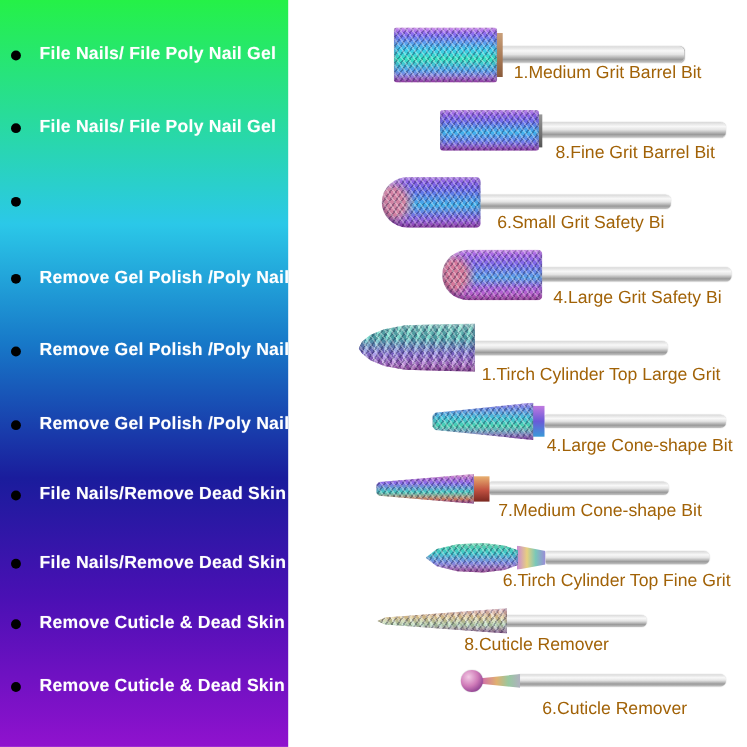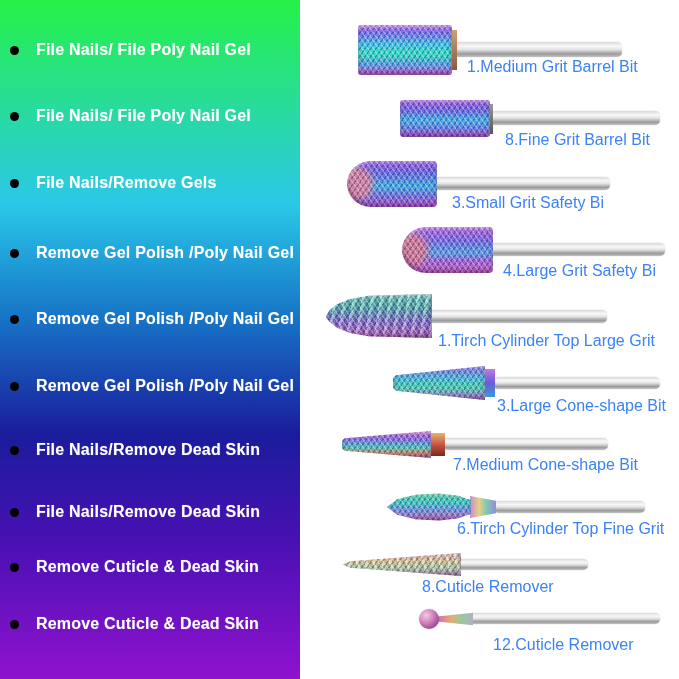--- a/index.html
+++ b/index.html
@@ -1,36 +1,36 @@
 <!DOCTYPE html>
 <html><head>
 <meta charset="utf-8">
 <style>
   html,body { margin:0; padding:0; background:#ffffff; }
   body { width:679px; height:679px; font-family:"Liberation Sans", sans-serif; }
   .stage { position:relative; width:679px; height:679px; overflow:hidden; background:#ffffff; }
 
   
   .left-panel {
-    position:absolute; left:0; top:0; width:300px; height:679px;
+    position:absolute; left:0; top:0; width:262px; height:679px;
     background:linear-gradient(180deg,
       #25f147 0%, #2bc8e8 30%, #1778c8 46%,
       #1a1c9c 64%, #4a10b4 80%, #9012ce 100%);
   }
   .feat { position:absolute; left:0; width:307px; height:26px; display:flex; align-items:center; }
   .dot  { width:9px; height:9px; border-radius:50%; background:#000; margin-left:10px; flex:0 0 auto; }
   .feat-label {
     margin-left:17px; color:#ffffff; font-weight:bold; font-size:16px;
     letter-spacing:.2px; white-space:nowrap; text-shadow:0 0 1px rgba(255,255,255,.35);
   }
   .f1{top:37px}.f2{top:103px}.f3{top:170px}.f4{top:240px}.f5{top:306px}
   .f6{top:373px}.f7{top:437px}.f8{top:499px}.f9{top:554px}.f10{top:611px}
 
   
-  .bit-label { position:absolute; color:#3b82f6; font-size:16px; white-space:nowrap; }
+  .bit-label { position:absolute; color:#a16207; font-size:16px; white-space:nowrap; }
 
   .shaft {
     position:absolute;
     background:linear-gradient(180deg,#d9d9d9 0%,#f8f8f8 28%,#e4e4e4 50%,#9a9a9a 80%,#c4c4c4 100%);
     border-radius:2px 5px 5px 2px;
     box-shadow:0 0 1px rgba(0,0,0,.35);
   }
   .head {
     position:absolute;
     background-image:
@@ -121,21 +121,20 @@
     <div class="feat f1">
       <span class="dot"></span>
       <span class="feat-label">File Nails/ File Poly Nail Gel</span>
     </div>
     <div class="feat f2">
       <span class="dot"></span>
       <span class="feat-label">File Nails/ File Poly Nail Gel</span>
     </div>
     <div class="feat f3">
       <span class="dot"></span>
-      <span class="feat-label">File Nails/Remove Gels</span>
     </div>
     <div class="feat f4">
       <span class="dot"></span>
       <span class="feat-label">Remove Gel Polish /Poly Nail Gel</span>
     </div>
     <div class="feat f5">
       <span class="dot"></span>
       <span class="feat-label">Remove Gel Polish /Poly Nail Gel</span>
     </div>
     <div class="feat f6">
@@ -167,48 +166,48 @@
     <div class="head b1h"></div>
     <div class="bit-label b1l">1.Medium Grit Barrel Bit</div>
 
     <div class="shaft b2s"></div>
     <div class="collar b2c"></div>
     <div class="head b2h"></div>
     <div class="bit-label b2l">8.Fine Grit Barrel Bit</div>
 
     <div class="shaft b3s"></div>
     <div class="head b3h"></div>
-    <div class="bit-label b3l">3.Small Grit Safety Bi</div>
+    <div class="bit-label b3l">6.Small Grit Safety Bi</div>
 
     <div class="shaft b4s"></div>
     <div class="head b4h"></div>
     <div class="bit-label b4l">4.Large Grit Safety Bi</div>
 
     <div class="shaft b5s"></div>
     <div class="head b5h"></div>
     <div class="bit-label b5l">1.Tirch Cylinder Top Large Grit</div>
 
     <div class="shaft b6s"></div>
     <div class="collar b6c"></div>
     <div class="head b6h"></div>
-    <div class="bit-label b6l">3.Large Cone-shape Bit</div>
+    <div class="bit-label b6l">4.Large Cone-shape Bit</div>
 
     <div class="shaft b7s"></div>
     <div class="collar b7c"></div>
     <div class="head b7h"></div>
     <div class="bit-label b7l">7.Medium Cone-shape Bit</div>
 
     <div class="shaft b8s"></div>
     <div class="collar b8c"></div>
     <div class="head b8h"></div>
     <div class="bit-label b8l">6.Tirch Cylinder Top Fine Grit</div>
 
     <div class="shaft b9s"></div>
     <div class="head b9h"></div>
     <div class="bit-label b9l">8.Cuticle Remover</div>
 
     <div class="shaft b10s"></div>
     <div class="collar b10neck"></div>
     <div class="b10ball"></div>
-    <div class="bit-label b10l">12.Cuticle Remover</div>
+    <div class="bit-label b10l">6.Cuticle Remover</div>
   </div>
 
 </div>
 
 </body></html>

